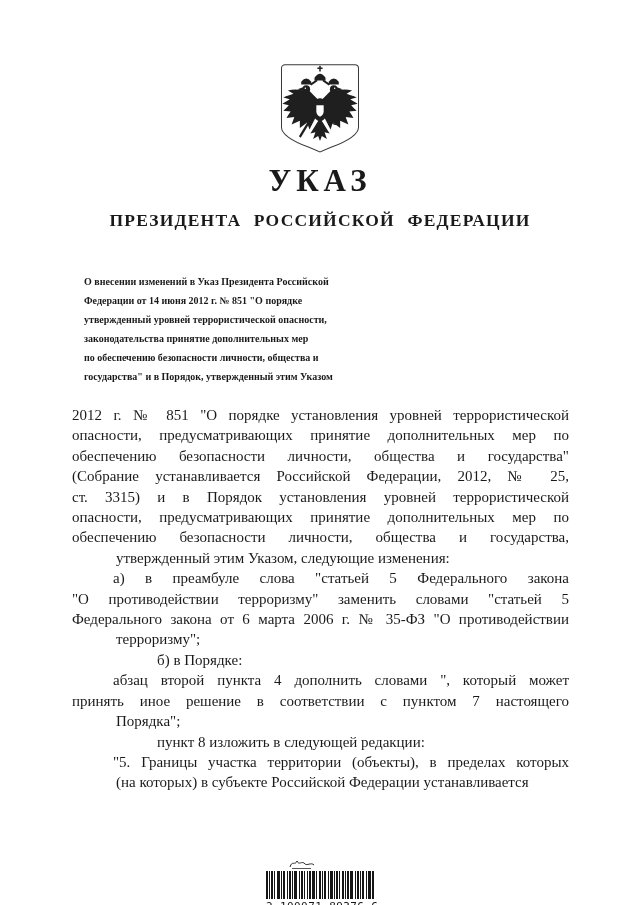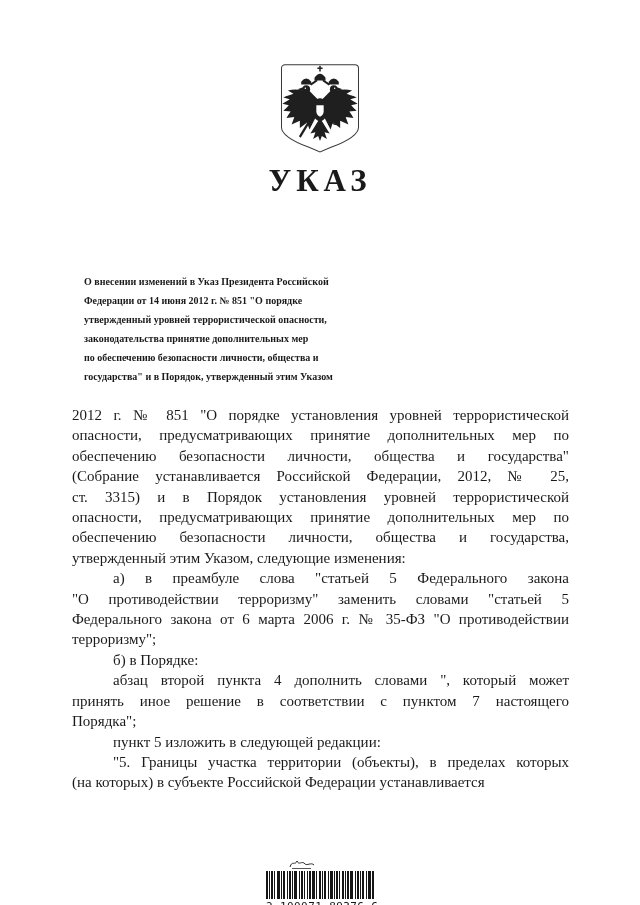--- a/index.html
+++ b/index.html
@@ -20,21 +20,21 @@
   }
   .heading{
     position:absolute;top:272px;left:84px;width:472px;text-align:left;
     font-size:10px;line-height:19px;font-weight:bold;
   }
   .doc-body{
     position:absolute;top:405px;left:72px;width:497px;
     font-size:15px;line-height:20.4px;
   }
   .line{text-align:justify;text-align-last:justify;white-space:nowrap;}
-  .line.last{text-align-last:left;}
+  .line.last{text-align-last:left;margin-left:44px;}
   .line.indent{text-indent:41px;}
   .barcode-block{position:absolute;top:858px;left:266px;width:120px;}
   .squiggle{display:block;margin-left:22px;height:12px;}
   .bars{display:flex;height:28px;margin-top:1px;}
   .bar{height:28px;background:#161616;flex:none;}
   .gap{height:28px;background:transparent;flex:none;}
   .barcode-text{
     font-family:"DejaVu Sans Mono","Liberation Mono",monospace;
     font-size:11px;line-height:13px;margin-top:1px;letter-spacing:0.4px;
     color:#161616;white-space:nowrap;
@@ -86,20 +86,21 @@
 
       <circle cx="65" cy="65" r="4" fill="none" stroke="#1f1f1f" stroke-width="1.4"></circle>
       <path d="M65,61 v-3 M63.3,59.3 h3.4" stroke="#1f1f1f" stroke-width="1.2" fill="none"></path>
 
       <circle cx="32" cy="29.5" r="0.8" fill="#ffffff"></circle>
       <circle cx="64" cy="29.5" r="0.8" fill="#ffffff"></circle>
     </svg>
   </div>
 
   <div class="title-main">УКАЗ</div>
+  <div class="title-sub">ПРЕЗИДЕНТА РОССИЙСКОЙ ФЕДЕРАЦИИ</div>
 
   <div class="heading">
       <div>О внесении изменений в Указ Президента Российской</div>
       <div>Федерации от 14 июня 2012 г. № 851 "О порядке</div>
       <div>утвержденный уровней террористической опасности,</div>
       <div>законодательства принятие дополнительных мер</div>
       <div>по обеспечению безопасности личности, общества и</div>
       <div>государства" и в Порядок, утвержденный этим Указом</div>
     </div>
 
@@ -113,21 +114,21 @@
       <div class="line">обеспечению безопасности личности, общества и государства,</div>
       <div class="line last">утвержденный этим Указом, следующие изменения:</div>
       <div class="line indent">а) в преамбуле слова "статьей 5 Федерального закона</div>
       <div class="line">"О противодействии терроризму" заменить словами "статьей 5</div>
       <div class="line">Федерального закона от 6 марта 2006 г. № 35-ФЗ "О противодействии</div>
       <div class="line last">терроризму";</div>
       <div class="line indent last">б) в Порядке:</div>
       <div class="line indent">абзац второй пункта 4 дополнить словами ", который может</div>
       <div class="line">принять иное решение в соответствии с пунктом 7 настоящего</div>
       <div class="line last">Порядка";</div>
-      <div class="line indent last">пункт 5 изложить в следующей редакции:</div>
+      <div class="line indent last">пункт 8 изложить в следующей редакции:</div>
       <div class="line indent">"5. Границы участка территории (объекты), в пределах которых</div>
       <div class="line last">(на которых) в субъекте Российской Федерации устанавливается</div>
     </div>
 
   <div class="barcode-block">
     <svg class="squiggle" viewBox="0 0 28 12" width="28" height="12">
       <path d="M2,9 C4,2 7,8 9,3 C11,8 14,2 17,6 C19,8 23,4 26,7" fill="none" stroke="#2a2a2a" stroke-width="1"></path>
       <path d="M4,10.5 H23" fill="none" stroke="#2a2a2a" stroke-width="0.8"></path>
     </svg>
     <div class="bars">

